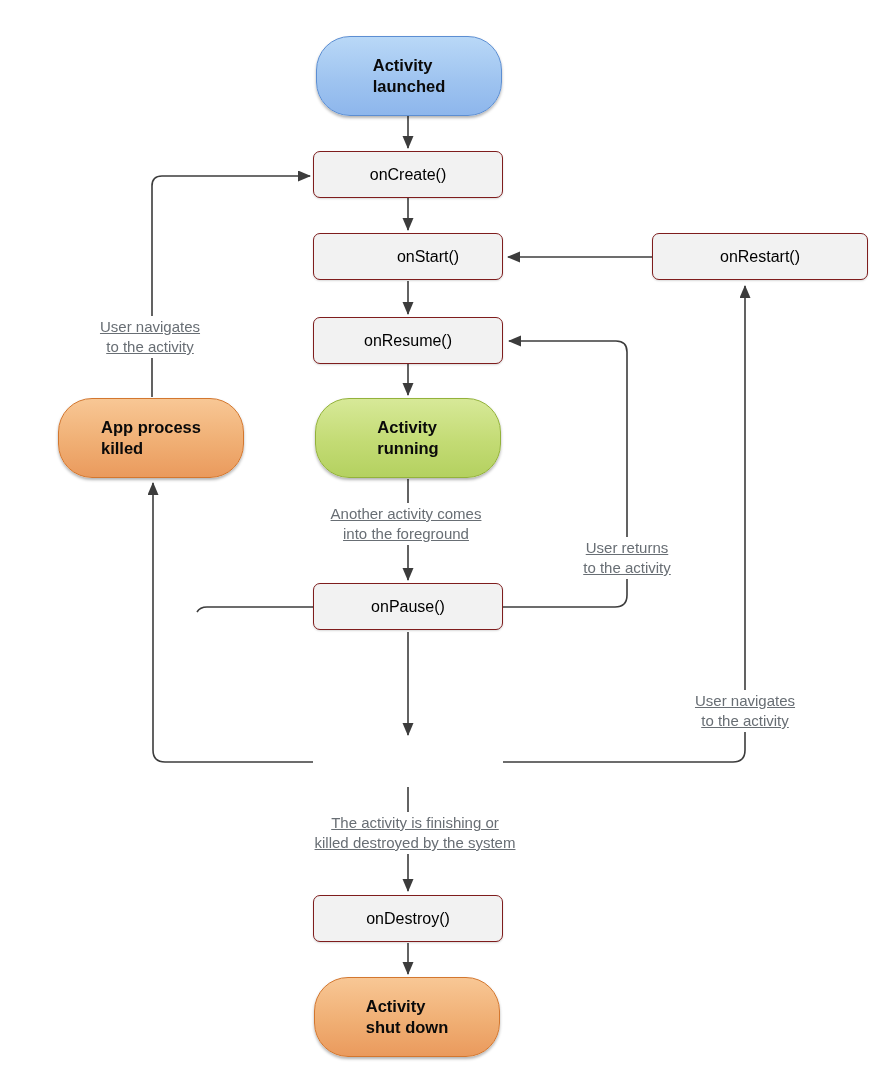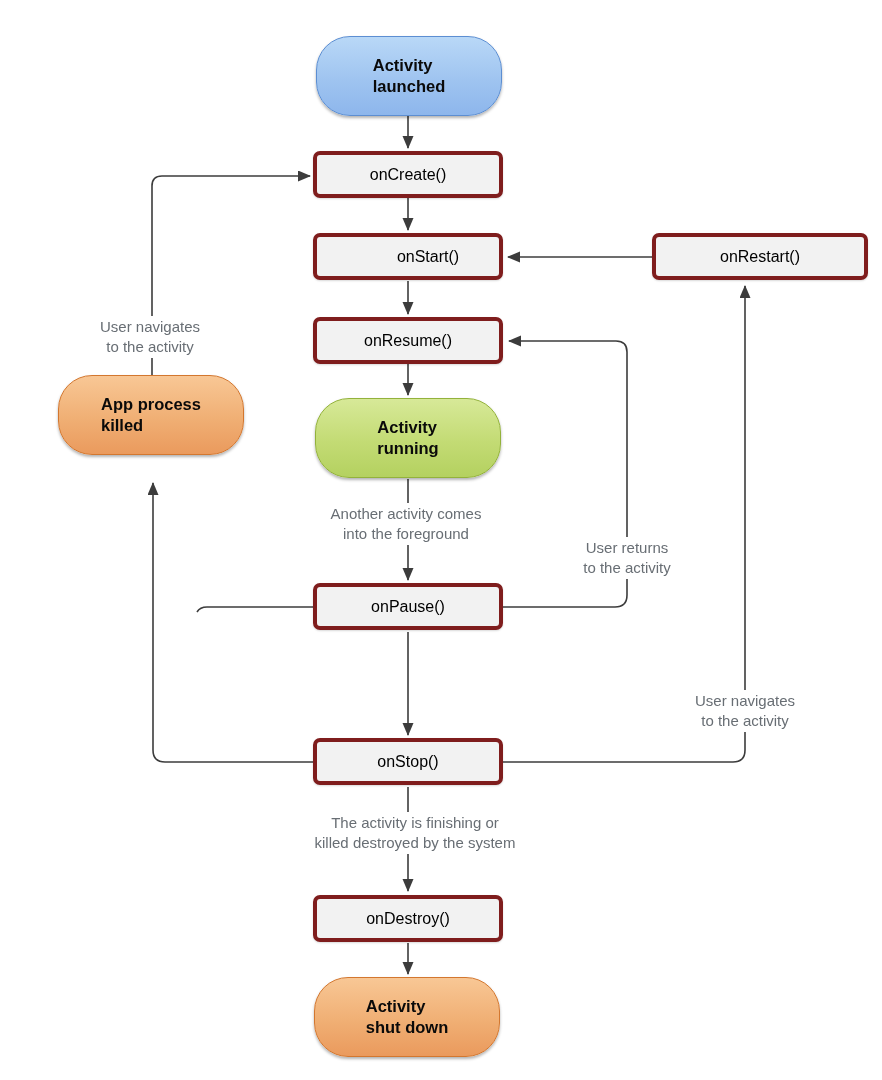--- a/index.html
+++ b/index.html
@@ -13,21 +13,21 @@
   #wires{position:absolute;left:0;top:0;z-index:1;}
   .node{
     position:absolute;z-index:3;
     display:flex;align-items:center;justify-content:center;
     white-space:pre-line;
     box-sizing:border-box;
   }
   .cb{ 
     width:190px;height:47px;
     background:#f2f2f2;
-    border:4px solid #7f1d1d;
+    border:1px solid #7f1d1d;
     border-radius:7px;
     font-size:16px;color:#000;
     box-shadow:0 1px 2px rgba(0,0,0,0.15);
   }
   .pill{
     width:186px;height:80px;
     border-radius:34px;
     font-weight:bold;font-size:16.5px;line-height:21px;color:#0a0a0a;
     box-shadow:0 2px 3px rgba(0,0,0,0.3);
   }
@@ -44,20 +44,21 @@
     border:1.5px solid #d3772f;
   }
   .edge-label{
     position:absolute;z-index:2;
     transform:translateX(-50%);
     background:#ffffff;
     padding:1px 5px;
     text-align:center;white-space:pre-line;
     font-size:15px;line-height:20px;
     color:#686e74;
+    text-decoration:underline;
   }
 </style>
 </head>
 <body>
 
 <div id="stage">
 
   <svg id="wires" width="882" height="1080" viewBox="0 0 882 1080">
     <defs>
       <marker id="arr" markerUnits="userSpaceOnUse" markerWidth="15" markerHeight="13" refX="12" refY="5.5" orient="auto">
@@ -100,25 +101,24 @@
 
   <div class="node cb" style="left:313px;top:233px;padding-left:40px;">onStart()</div>
 
   <div class="node cb" style="left:652px;top:233px;width:216px;">onRestart()</div>
 
   <div class="node cb" style="left:313px;top:317px;">onResume()</div>
 
   <div class="node pill green" style="left:315px;top:398px;">Activity
 running</div>
 
-  <div class="node pill orange" style="left:58px;top:375px;">App process
+  <div class="node pill orange" style="left:58px;top:398px;">App process
 killed</div>
 
   <div class="node cb" style="left:313px;top:583px;">onPause()</div>
 
-  <div class="node cb" style="left:313px;top:738px;">onStop()</div>
 
   <div class="node cb" style="left:313px;top:895px;">onDestroy()</div>
 
   <div class="node pill orange" style="left:314px;top:977px;">Activity
 shut down</div>
 
 </div>
 
 </body></html>

